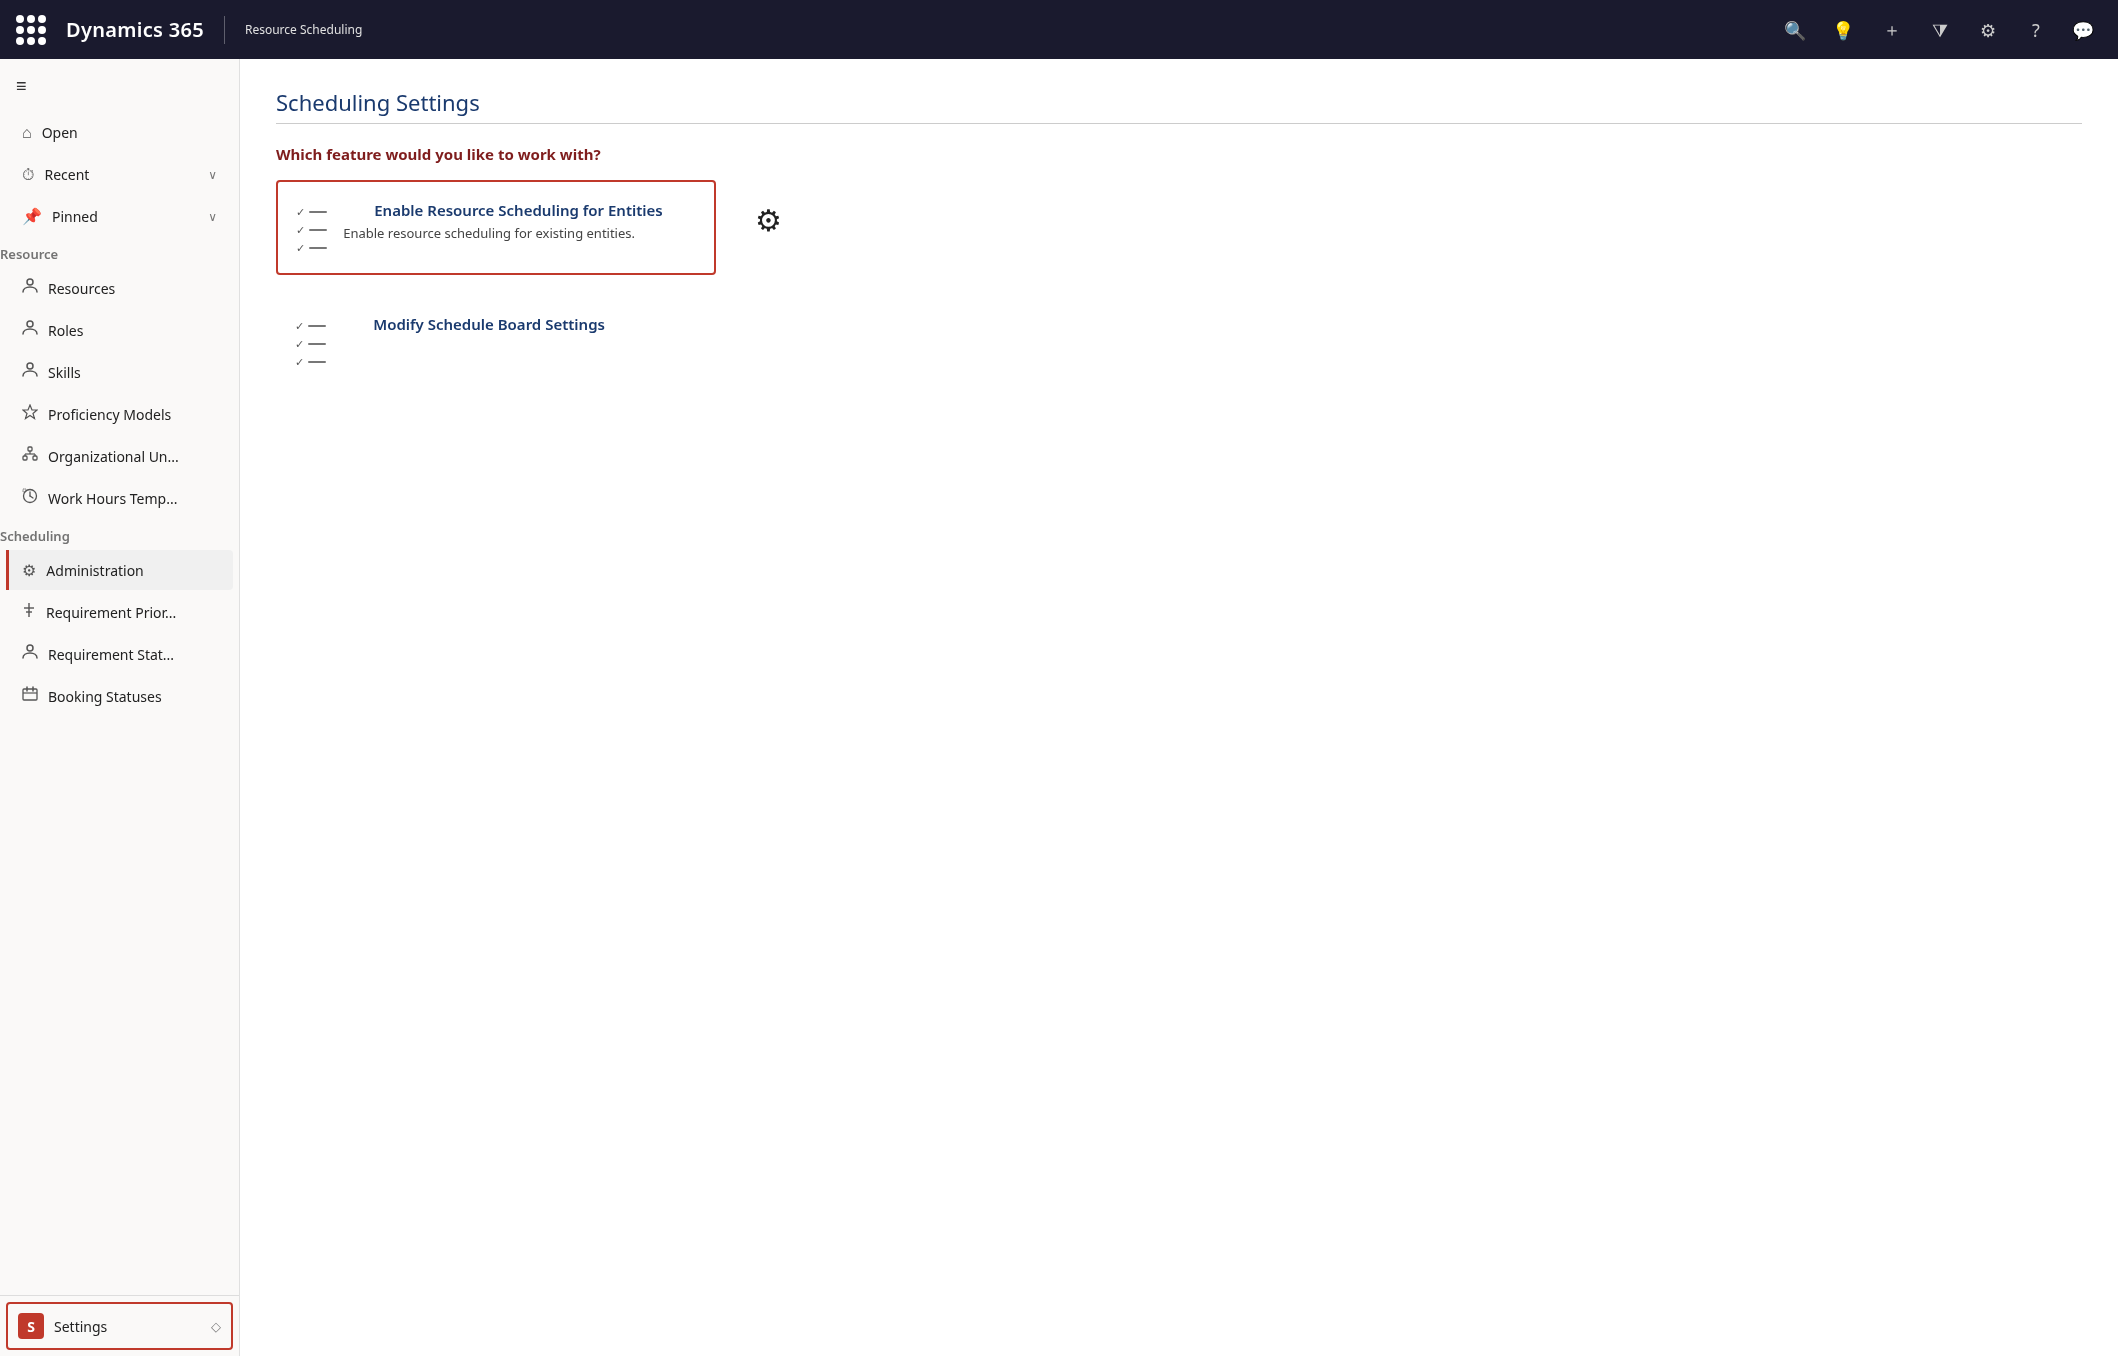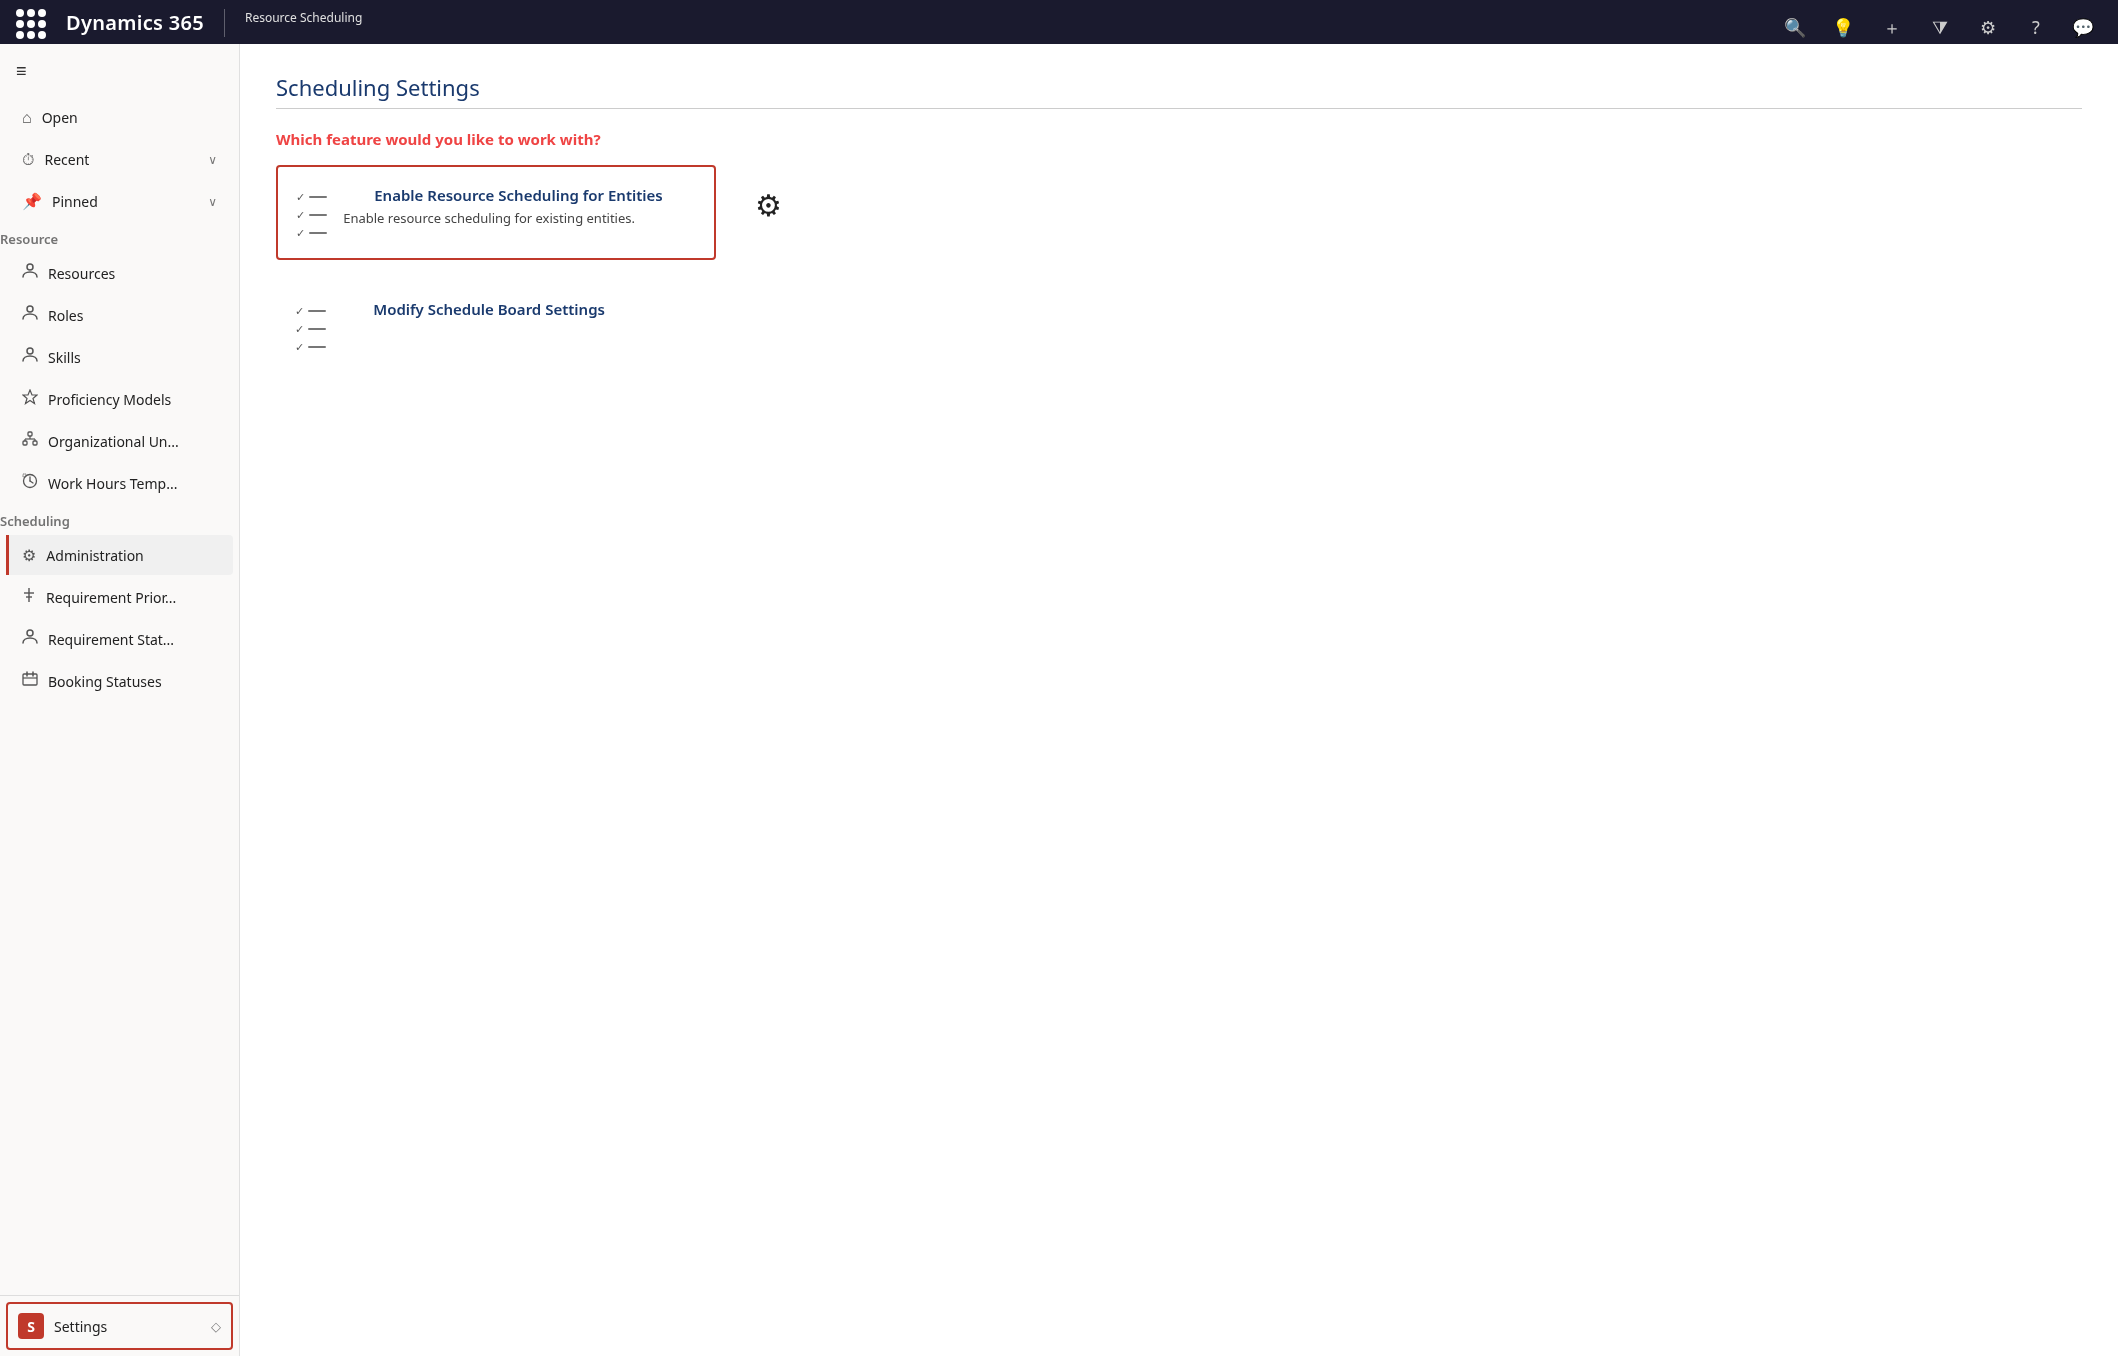--- a/index.html
+++ b/index.html
@@ -3,22 +3,23 @@
   <meta charset="utf-8">
   <style>
     * { box-sizing: border-box; margin: 0; padding: 0; }
     body { font-family: 'Segoe UI', system-ui, sans-serif; background: #fff; display: flex; flex-direction: column; height: 100vh; overflow: hidden; }
 
     
     .topnav {
       background: #1a1a2e;
       color: #fff;
       display: flex;
+      align-items: center;
       padding: 9px 16px;
-      height: 44px;
+      height: 59px;
       flex-shrink: 0;
       gap: 12px;
     }
     .topnav-dots { display: grid; grid-template-columns: repeat(3,8px); gap: 3px; cursor: pointer; margin-right: 8px; }
     .topnav-dots span { width: 8px; height: 8px; background: #fff; border-radius: 50%; display: block; }
     .topnav-brand { font-size: 20px; font-weight: 600; letter-spacing: 0.3px; }
     .topnav-divider { width: 1px; height: 28px; background: rgba(255,255,255,0.3); margin: 0 8px; }
     .topnav-module { font-size: 12px; font-weight: 400; color: #e0e0e0; }
     .topnav-spacer { flex: 1; }
     .topnav-icon { width: 36px; height: 36px; display: flex; align-items: center; justify-content: center; font-size: 18px; color: #ccc; cursor: pointer; border-radius: 4px; }
@@ -66,21 +67,21 @@
     .sidebar-bottom-item .s-badge {
       width: 26px; height: 26px; background: #c0392b; color: #fff;
       border-radius: 4px; display: flex; align-items: center; justify-content: center;
       font-weight: 700; font-size: 14px; flex-shrink: 0;
     }
 
     
     .content { flex: 1; overflow-y: auto; padding: 28px 36px; background: #fff; }
     .page-title { font-size: 22px; font-weight: 400; color: #1a3a6e; margin-bottom: 6px; }
     .section-divider { border: none; border-top: 1px solid #ccc; margin-bottom: 20px; }
-    .which-feature { font-size: 15px; font-weight: 700; color: #ef4444; margin-bottom: 16px; }
+    .which-feature { font-size: 15px; font-weight: 700; color: #7f1d1d; margin-bottom: 16px; }
 
     
     .feature-grid { display: grid; grid-template-columns: 1fr 1fr; gap: 20px; max-width: 900px; }
     .feature-card {
       display: flex; align-items: flex-start; gap: 16px; padding: 18px;
       border-radius: 4px; cursor: pointer;
     }
     .feature-card.highlighted { border: 2px solid #c0392b; }
     .feature-card:not(.highlighted) { border: 1px solid transparent; }
     .feature-card .card-body {}

